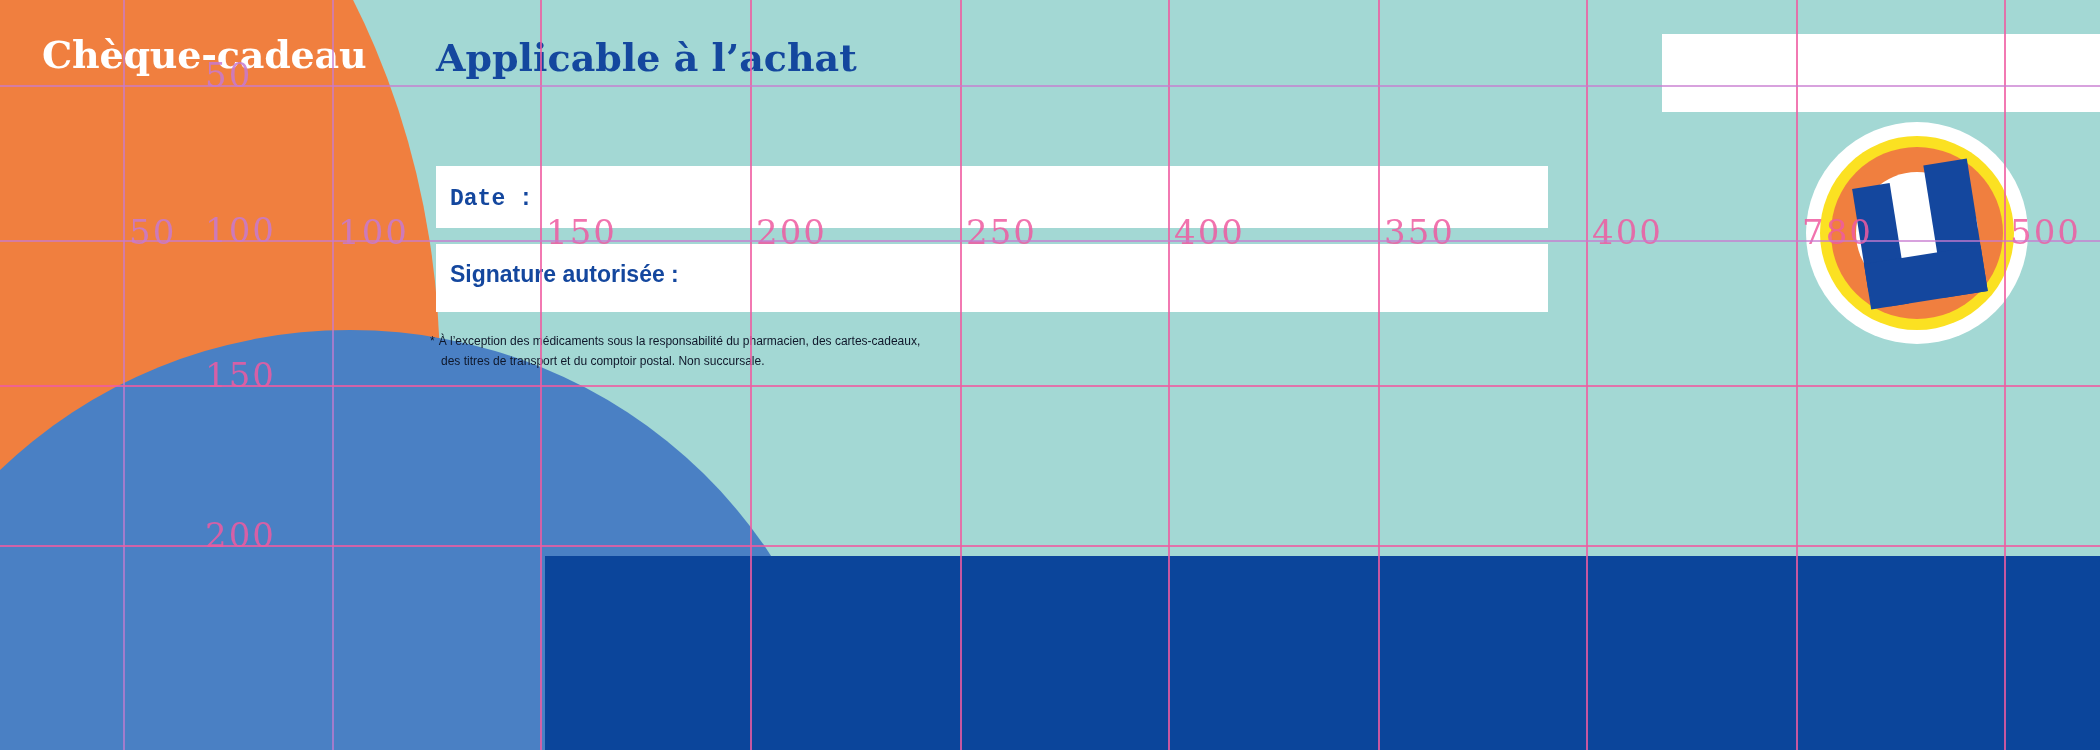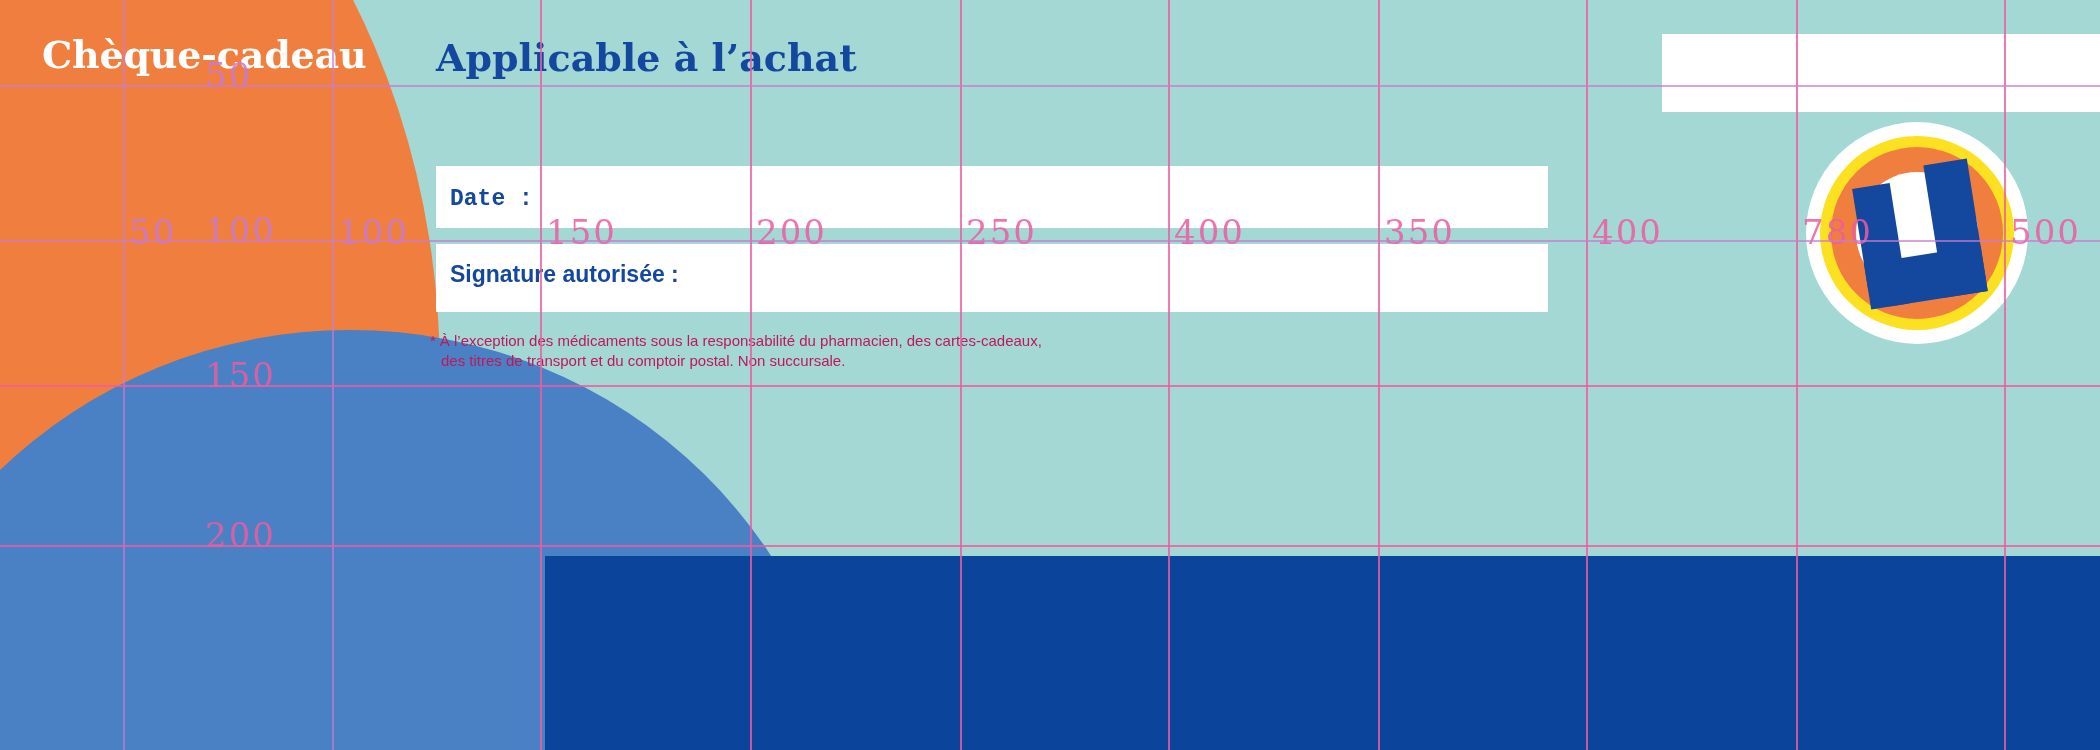--- a/index.html
+++ b/index.html
@@ -107,23 +107,23 @@
     color: #14479e;
     white-space: nowrap;
   }
   .label-date  { left: 450px; top: 186px; font-family: Liberation Mono, monospace; }
   .label-sign  { left: 450px; top: 261px; }
 
   .fineprint {
     position: absolute;
     left: 430px;
     top: 331px;
-    font-size: 15px;
+    font-size: 12px;
     line-height: 20px;
-    color: #be185d;
+    color: #0f172a;
     white-space: nowrap;
   }
   .fineprint .star { margin-right: 4px; }
   .fineprint .ind { padding-left: 11px; display: block; }
 
   .branch-text {
     position: absolute;
     right: 10px;
     top: 440px;
     font-size: 21px;

